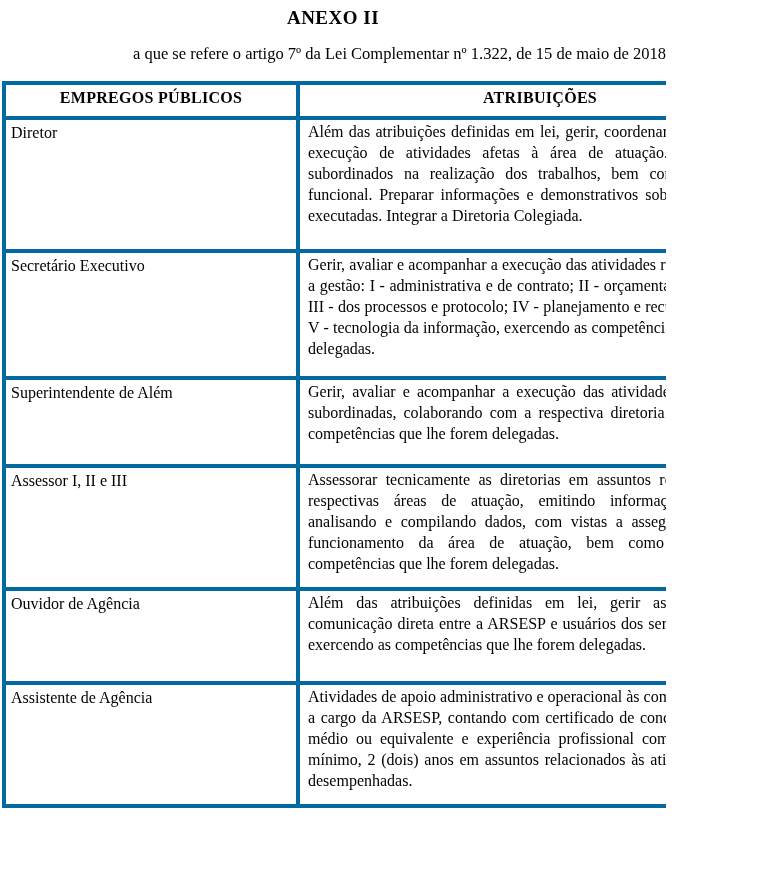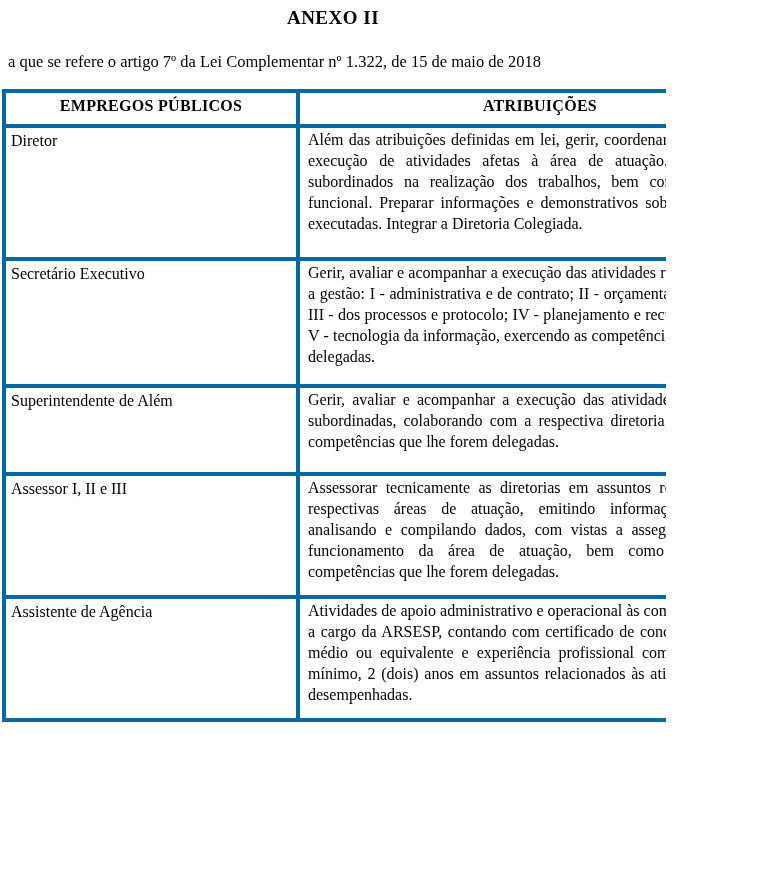--- a/index.html
+++ b/index.html
@@ -22,23 +22,23 @@
   }
   .doc-title {
     text-align: center;
     font-weight: bold;
     font-size: 19px;
     margin: 0;
     padding-top: 7px;
     letter-spacing: 0.5px;
   }
   .doc-subtitle {
-    text-align: left;
+    text-align: right;
     font-size: 16.5px;
-    margin: 8px;
+    margin: 0;
     padding-top: 15px;
   }
   table.main-table {
     border-collapse: collapse;
     table-layout: fixed;
     width: 778px;
     margin-left: 2px;
     margin-top: 17px;
   }
   table.main-table th,
@@ -108,20 +108,24 @@
         <td class="atrib-cell">Gerir, avaliar e acompanhar a execução das atividades relacionadas com a gestão: I - administrativa e de contrato; II - orçamentária e financeira; III - dos processos e protocolo; IV - planejamento e recursos humanos e V - tecnologia da informação, exercendo as competências que lhe forem delegadas.</td>
       </tr>
       <tr class="row-2">
         <td class="cargo-cell">Superintendente de Além</td>
         <td class="atrib-cell">Gerir, avaliar e acompanhar a execução das atividades das gerências subordinadas, colaborando com a respectiva diretoria e exercendo as competências que lhe forem delegadas.</td>
       </tr>
       <tr class="row-3">
         <td class="cargo-cell">Assessor I, II e III</td>
         <td class="atrib-cell">Assessorar tecnicamente as diretorias em assuntos relativos às suas respectivas áreas de atuação, emitindo informações, pareceres, analisando e compilando dados, com vistas a assegurar o eficiente funcionamento da área de atuação, bem como exercendo as competências que lhe forem delegadas.</td>
       </tr>
+      <tr class="row-4">
+        <td class="cargo-cell">Ouvidor de Agência</td>
+        <td class="atrib-cell">Além das atribuições definidas em lei, gerir as atividades de comunicação direta entre a ARSESP e usuários dos serviços regulados, exercendo as competências que lhe forem delegadas.</td>
+      </tr>
       <tr class="row-5">
         <td class="cargo-cell">Assistente de Agência</td>
         <td class="atrib-cell">Atividades de apoio administrativo e operacional às competências legais a cargo da ARSESP, contando com certificado de conclusão de ensino médio ou equivalente e experiência profissional comprovada de, no mínimo, 2 (dois) anos em assuntos relacionados às atividades a serem desempenhadas.</td>
       </tr>
     </tbody>
   </table>
 
 </div>
 
 </body></html>

